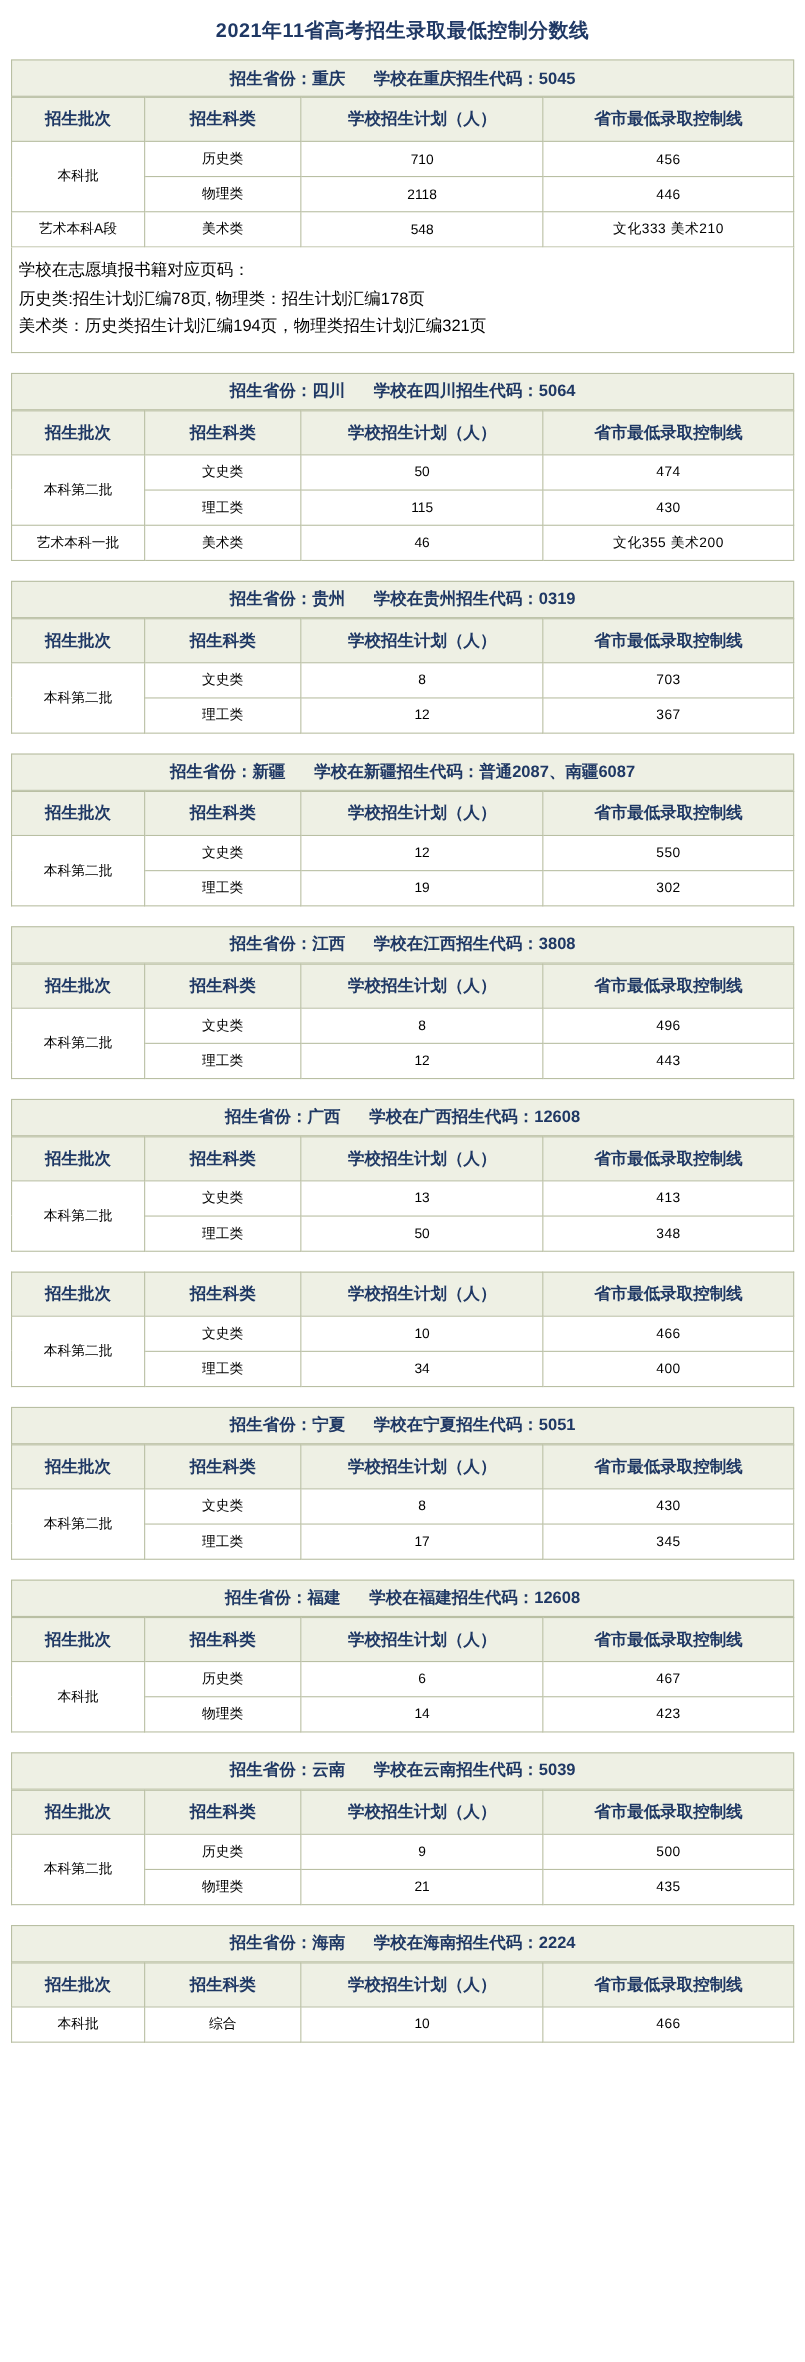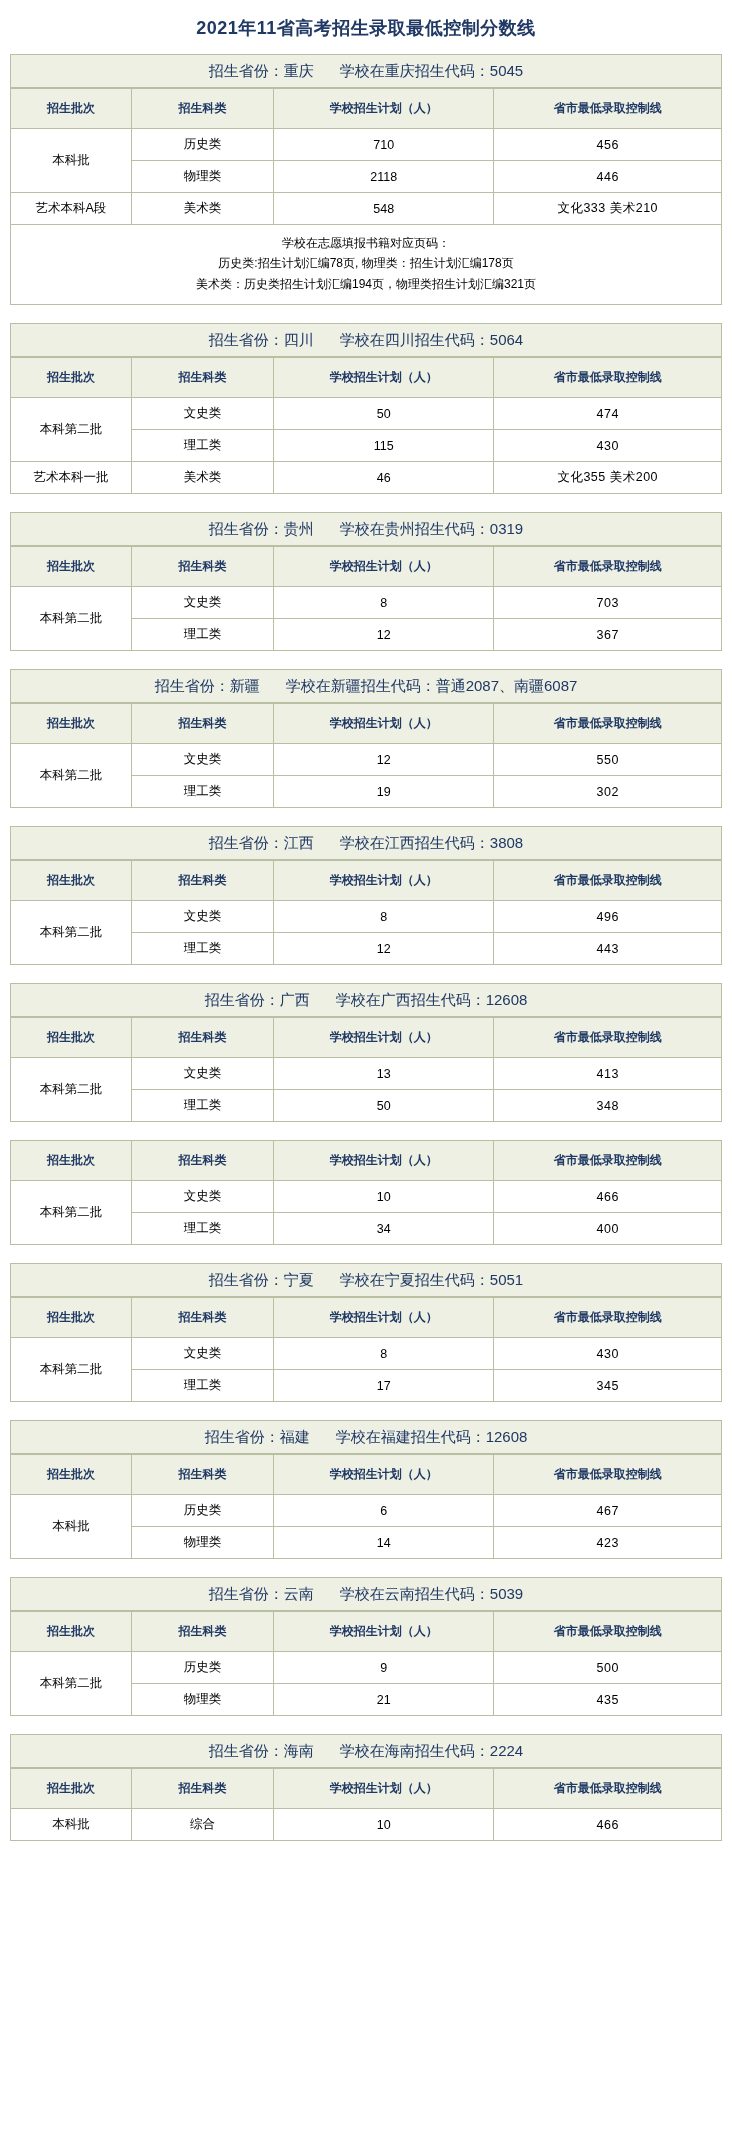--- a/index.html
+++ b/index.html
@@ -30,40 +30,40 @@
     margin: 0 0 10px 0;
   }
   .prov-header {
     display: flex;
     align-items: center;
     justify-content: center;
     background: #eef0e4;
     border: 1px solid #b9bfa3;
     height: 34px;
     font-size: 15px;
-    font-weight: normal;
+    font-weight: bold;
     color: #1f3864;
     margin: 0 8px;
   }
   .prov-header .ph-left {
     padding-right: 26px;
   }
   .prov-header .ph-right {
     padding-left: 0;
   }
   table.score {
     width: calc(100% - 16px);
     margin: 0 8px;
     border-collapse: collapse;
     table-layout: fixed;
   }
   table.score th {
     background: #eef0e4;
     border: 1px solid #b9bfa3;
-    font-size: 12px;
+    font-size: 15px;
     font-weight: bold;
     color: #1f3864;
     height: 40px;
     text-align: center;
   }
   table.score td {
     border: 1px solid #b9bfa3;
     font-size: 12.5px;
     height: 32px;
     text-align: center;
@@ -76,22 +76,22 @@
   }
   .col1 { width: 17%; }
   .col2 { width: 20%; }
   .col3 { width: 31%; }
   .col4 { width: 32%; }
   .note-block {
     margin: 0 8px;
     border: 1px solid #b9bfa3;
     border-top: none;
     padding: 8px 6px 10px 6px;
-    text-align: center;
-    font-size: 12px;
+    text-align: left;
+    font-size: 15px;
     line-height: 1.7;
     background: #ffffff;
   }
   .note-block .nline { display: block; }
   .spacer { height: 8px; }
   .art-cell {
     letter-spacing: 0.5px;
   }
 </style>
 </head>

